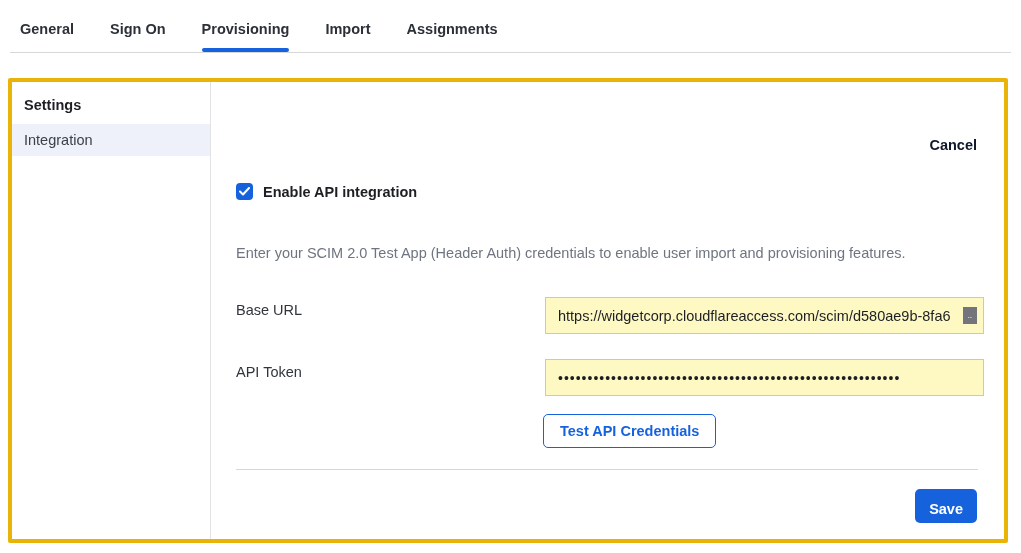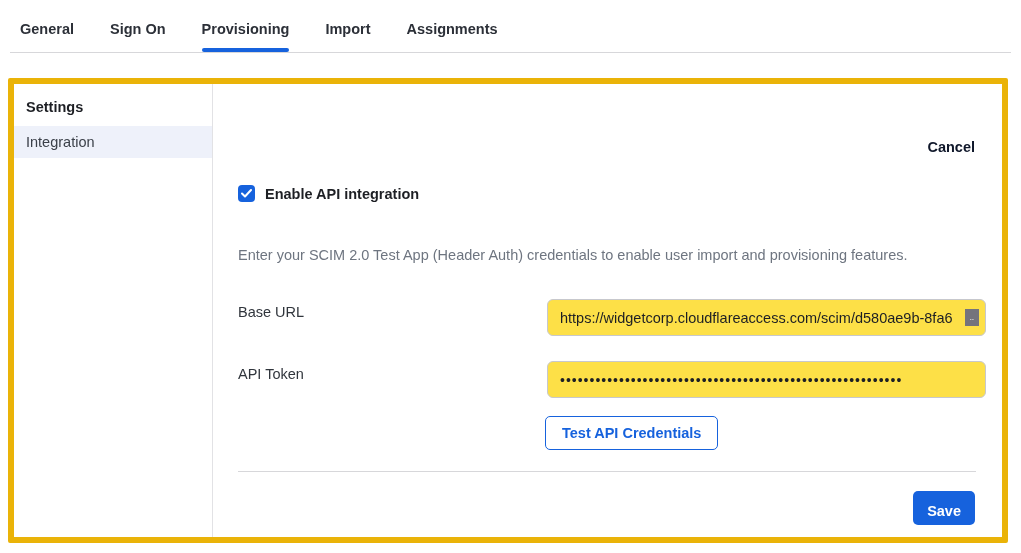--- a/index.html
+++ b/index.html
@@ -10,21 +10,21 @@
   .tabbar { position: absolute; top: 0; left: 10px; right: 10px; height: 53px;
     border-bottom: 1px solid #d7d7da; display: flex; align-items: stretch;
     gap: 36px; padding-left: 10px; }
   .tab { display: flex; align-items: center; font-size: 14.5px; font-weight: 700;
     color: #2c3038; position: relative; cursor: pointer; padding-top: 6px; }
   .tab.active::after { content: ""; position: absolute; left: 0; right: 0;
     bottom: 0; height: 4px; background: #1662dd; border-radius: 2px; }
 
   
   .panel { position: absolute; top: 78px; left: 8px; width: 1000px; height: 465px;
-    border: 6px solid #eab308; background: #fff; display: flex; border-radius: 2px; }
+    border: 4px solid #eab308; background: #fff; display: flex; border-radius: 2px; }
 
   .sidebar { width: 199px; border-right: 1px solid #e2e2e5; flex: 0 0 auto; }
   .sidebar-heading { padding: 15px 12px 11px 12px; font-size: 14.5px;
     font-weight: 700; color: #1d1f24; }
   .sidebar-item { padding: 8px 12px; font-size: 14.5px; color: #3b4049;
     cursor: pointer; }
   .sidebar-item.selected { background: #eef1fa; }
 
   .content { position: relative; flex: 1; }
 
@@ -43,22 +43,22 @@
     font-size: 14.5px; color: #6e7580; }
 
   .field-label { position: absolute; left: 25px; font-size: 14.5px; color: #30353c; }
   .label-base-url { top: 220px; }
   .label-api-token { top: 282px; }
 
   .field-input-wrap { position: absolute; left: 334px; width: 439px; height: 37px; }
   .wrap-base-url { top: 215px; }
   .wrap-api-token { top: 277px; }
   .text-input { width: 100%; height: 100%; border: 1px solid #c7c8cd;
-    border-radius: 6px; padding: 0 12px; font-size: 14.5px; color: #1d1f24;
-    font-family: "Liberation Sans", sans-serif; background: #fde047; outline: none; }
+    border-radius: 0; padding: 0 12px; font-size: 14.5px; color: #1d1f24;
+    font-family: "Liberation Sans", sans-serif; background: #fef9c3; outline: none; }
   .token-input { letter-spacing: 1px; font-size: 14px; }
   .selection-artifact { position: absolute; right: 7px; top: 10px; width: 14px;
     height: 17px; background: #74747c; color: #ffffff; font-size: 8px;
     line-height: 17px; text-align: center; overflow: hidden; }
 
   .test-btn { position: absolute; top: 332px; left: 332px; height: 34px;
     padding: 0 16px; background: #ffffff; border: 1px solid #1662dd;
     border-radius: 5px; color: #1662dd; font-size: 14.5px; font-weight: 700;
     font-family: "Liberation Sans", sans-serif; cursor: pointer; }
 

